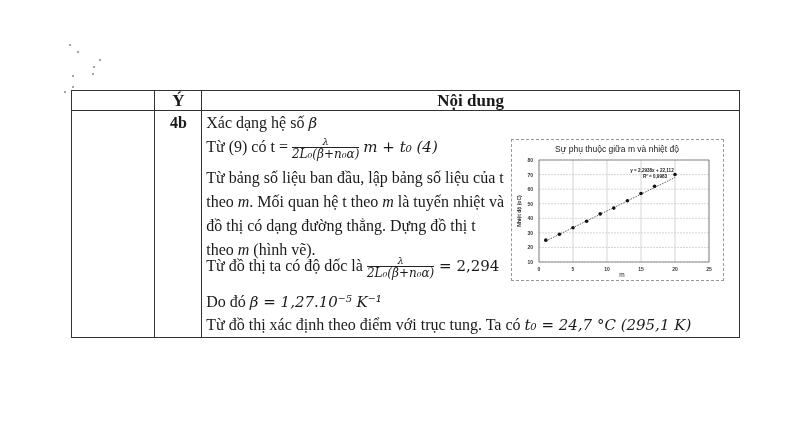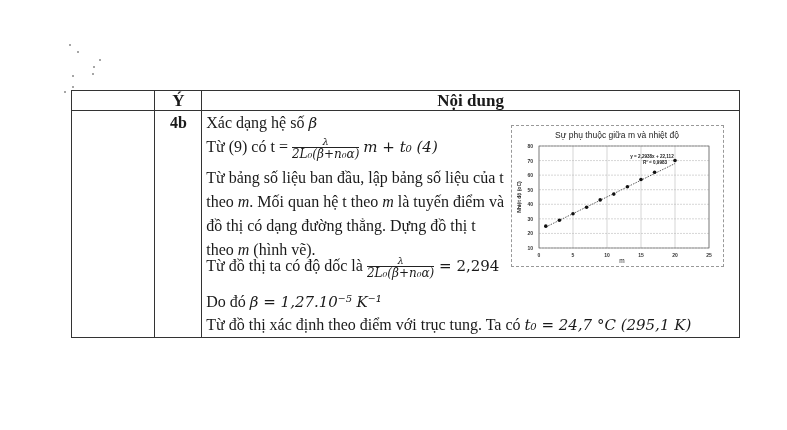--- a/index.html
+++ b/index.html
@@ -19,21 +19,21 @@
   .col1 { width: 83px; }
   .col2 { width: 46px; text-align: center; }
   .col3 { width: 540px; position: relative; }
   td.label2b { font-weight: bold; font-size: 16px; padding-top: 3px !important; }
   .content { position: relative; height: 226px; font-size: 16px; line-height: 22.5px; padding-left: 4px; }
   .line { position: absolute; left: 4px; white-space: nowrap; }
   .math { font-family: "DejaVu Serif", serif; font-style: italic; font-size: 15px; }
   .frac { display: inline-block; vertical-align: middle; text-align: center; font-family: "DejaVu Serif", serif; font-style: italic; }
   .frac .num { display: block; font-size: 10px; line-height: 11px; border-bottom: 1px solid #222; padding: 0 2px; }
   .frac .den { display: block; font-size: 12px; line-height: 12px; }
-  .chart-box { position: absolute; left: 309px; top: 14px; width: 211px; height: 140px; border: 1px dashed #999; text-align: center; }
+  .chart-box { position: absolute; left: 309px; top: 28px; width: 211px; height: 140px; border: 1px dashed #999; text-align: center; }
 </style>
 </head>
 <body>
 
 <div class="speck" style="left:69px;top:44px"></div>
 <div class="speck" style="left:77px;top:51px"></div>
 <div class="speck" style="left:99px;top:59px"></div>
 <div class="speck" style="left:93px;top:66px"></div>
 <div class="speck" style="left:92px;top:73px"></div>
 <div class="speck" style="left:72px;top:75px"></div>
@@ -53,21 +53,21 @@
     <td class="col3">
       <div class="content">
         <div class="line" style="top:1px">
           <span>Xác dạng hệ số </span><span class="math">β</span>
         </div>
         <div class="line" style="top:25px">
           <span>Từ (9) có t = </span><span class="frac"><span class="num">λ</span><span class="den">2L₀(β+n₀α)</span></span> <span class="math">m + t₀  (4)</span>
         </div>
         <div class="line" style="top:56px">Từ bảng số liệu ban đầu, lập bảng số liệu của t</div>
         <div class="line" style="top:80px">
-          <span>theo </span><i>m</i><span>. Mối quan hệ t theo </span><i>m</i><span> là tuyến điểm và</span>
+          <span>theo </span><i>m</i><span>. Mối quan hệ t theo </span><i>m</i><span> là tuyến nhiệt và</span>
         </div>
         <div class="line" style="top:104px">đồ thị có dạng đường thẳng. Dựng đồ thị t</div>
         <div class="line" style="top:128px">
           <span>theo </span><i>m</i><span> (hình vẽ).</span>
         </div>
         <div class="line" style="top:144px">
           <span>Từ đồ thị ta có độ dốc là </span><span class="frac"><span class="num">λ</span><span class="den">2L₀(β+n₀α)</span></span><span class="math" style="font-style:normal"> = 2,294</span>
         </div>
         <div class="line" style="top:180px">
           <span>Do đó </span><span class="math">β = 1,27.10⁻⁵ K⁻¹</span>

